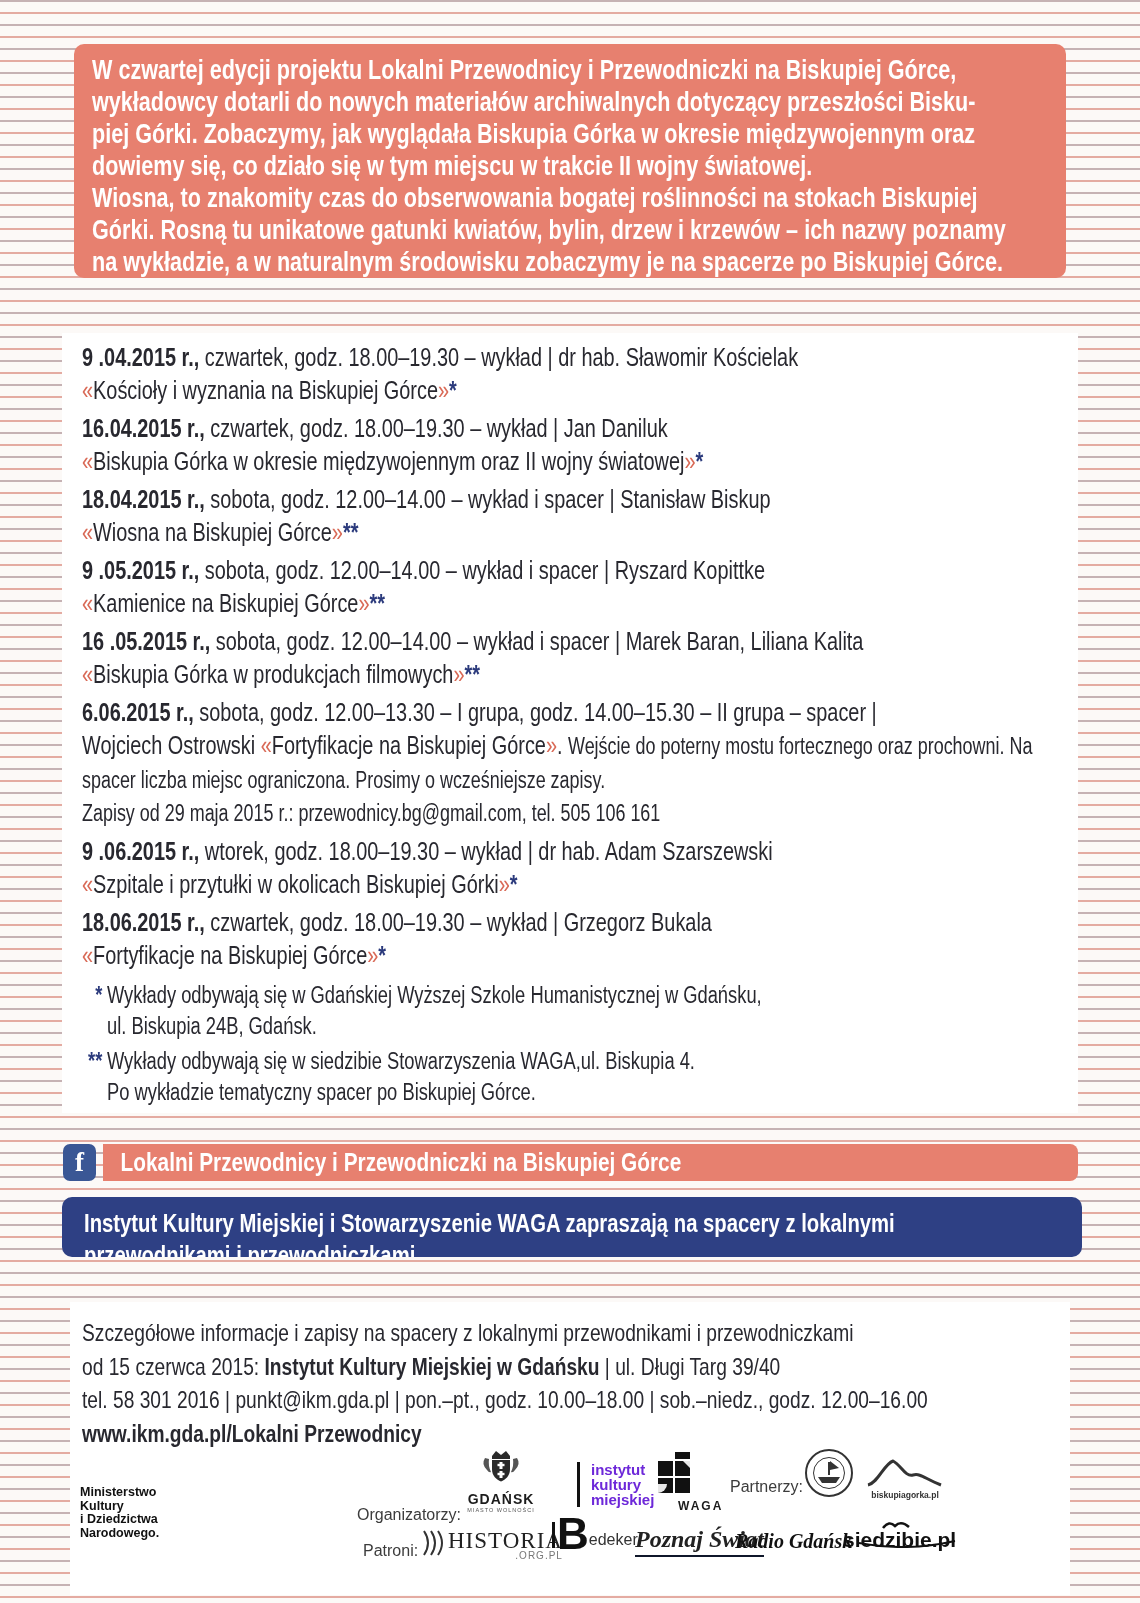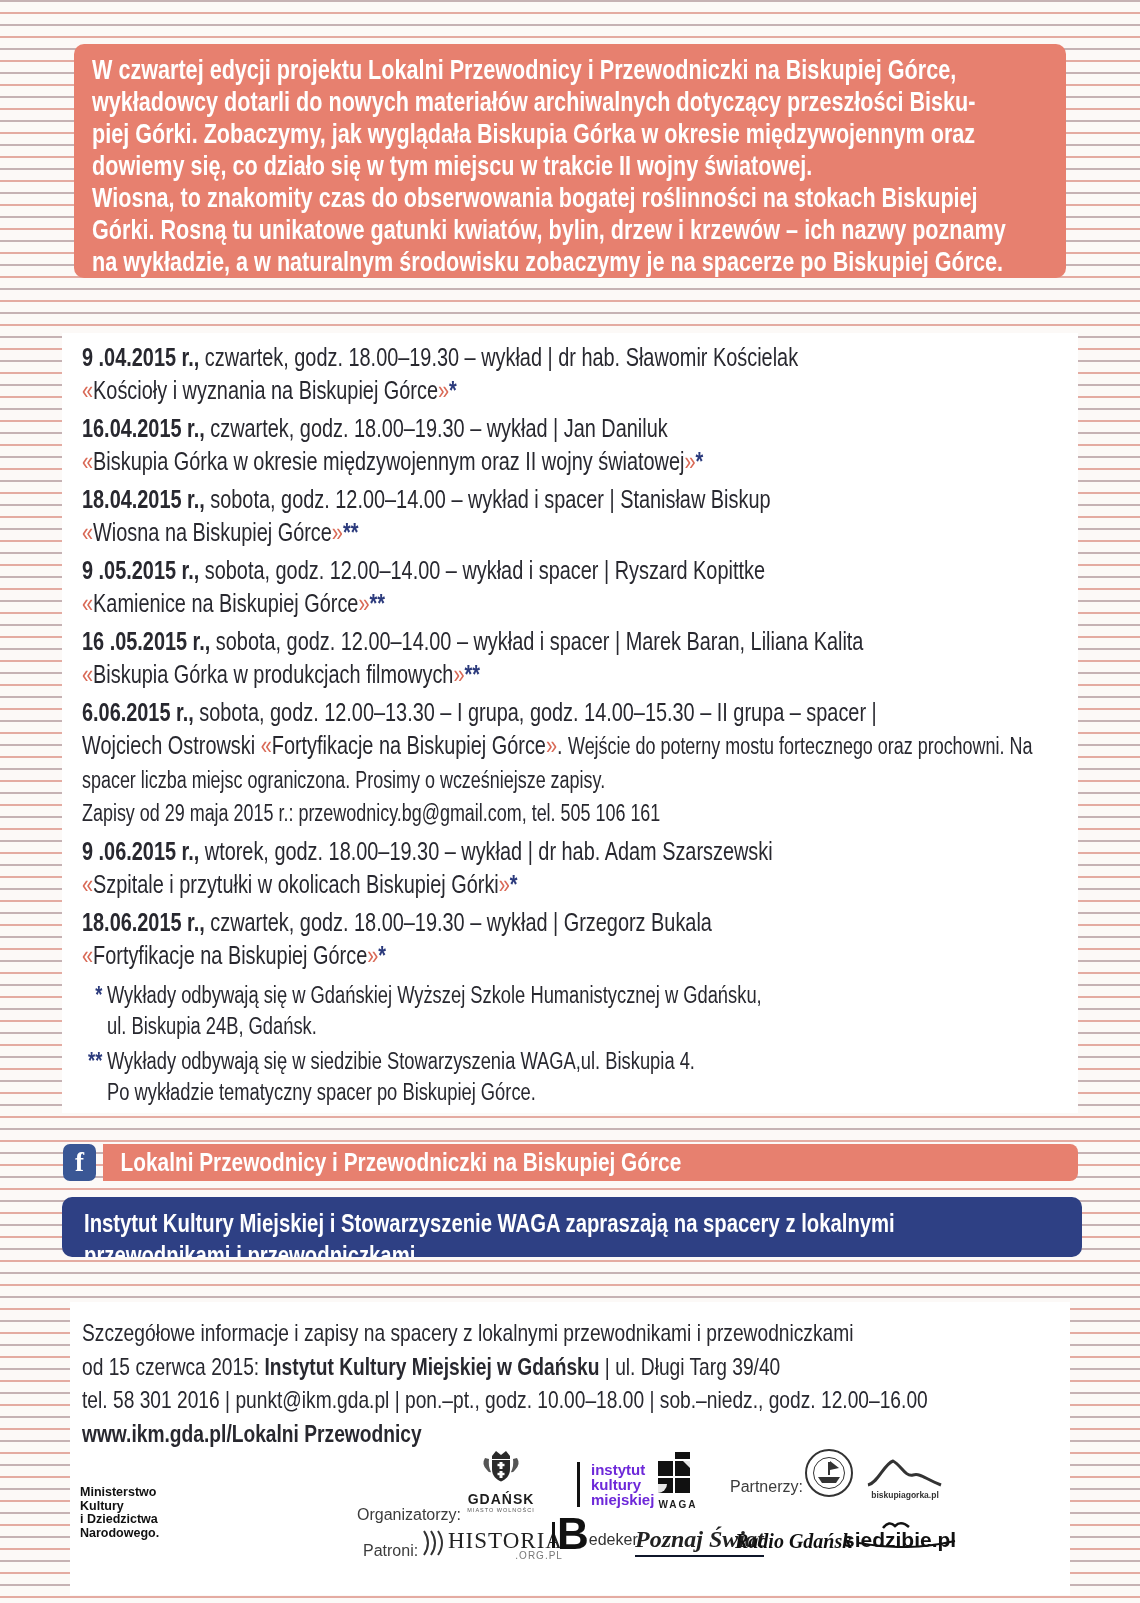--- a/index.html
+++ b/index.html
@@ -100,21 +100,21 @@
     position:absolute;left:100px;top:168px;
     font-size:15px;line-height:23px;color:#444;
   }
   .logo{position:absolute;color:#1c1c1c;}
   .gdansk{left:395px;top:146px;width:72px;text-align:center;}
   .gdansk-name{font-size:14px;font-weight:700;letter-spacing:1px;margin-top:1px;}
   .gdansk-tag{font-size:5.5px;letter-spacing:1px;color:#555;}
   .ikm{left:507px;top:160px;border-left:3px solid #111;padding-left:11px;
        font-size:15px;line-height:15px;font-weight:700;color:#6d28d9;}
   .waga{left:585px;top:150px;width:46px;text-align:center;}
-  .waga-name{font-size:10px;letter-spacing:2px;font-weight:700;margin-top:1px;}
+  .waga-name{font-size:12px;letter-spacing:2px;font-weight:700;margin-top:1px;margin-left:23px;}
   .seal{left:733px;top:144px;}
   .bgorka{left:795px;top:154px;width:80px;text-align:center;}
   .bgorka-name{font-size:8.5px;font-weight:700;color:#333;margin-top:-2px;}
   .historia{left:350px;top:226px;display:flex;align-items:flex-start;}
   .historia-name{font-family:"Liberation Serif",serif;font-size:23px;letter-spacing:1px;color:#222;line-height:26px;}
   .historia-tld{display:block;font-size:10px;letter-spacing:1px;color:#777;text-align:right;margin-top:-4px;}
   .bedeker{left:482px;top:212px;display:flex;align-items:flex-end;}
   .bed-bar{width:3px;height:26px;background:#111;margin-right:2px;margin-bottom:6px;}
   .bed-B{font-size:44px;font-weight:800;line-height:40px;color:#111;}
   .bed-small{font-size:16px;color:#333;margin-bottom:5px;}

